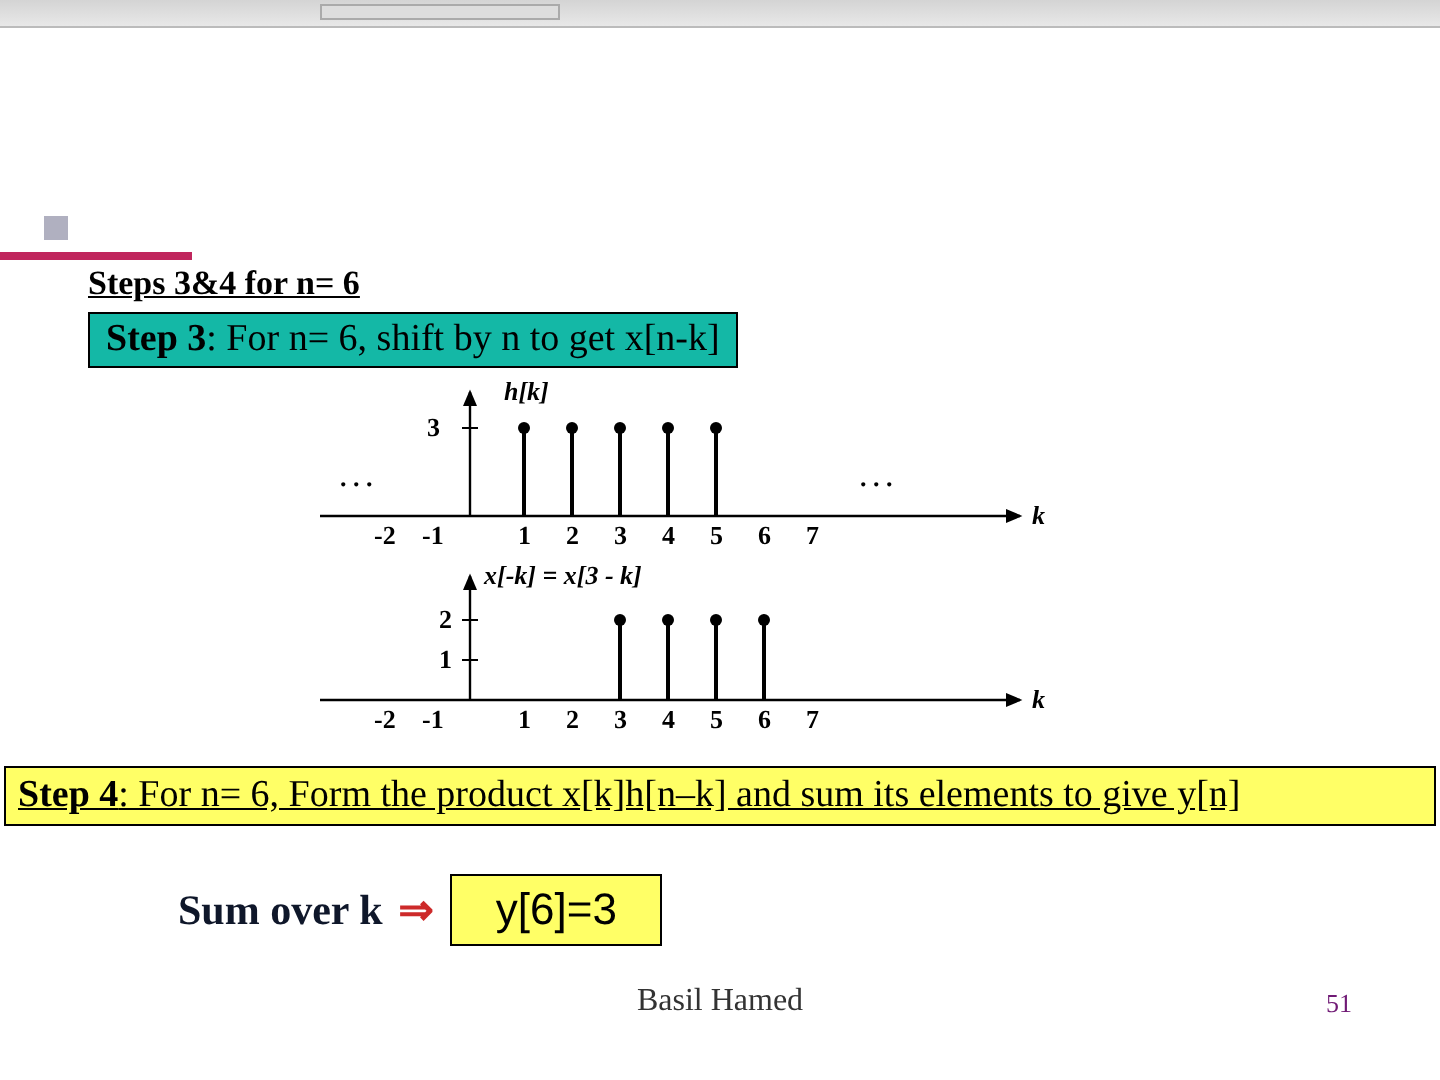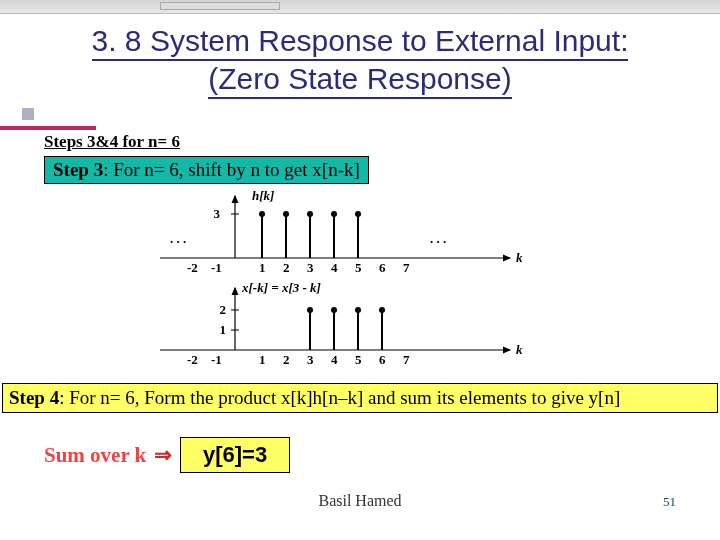--- a/index.html
+++ b/index.html
@@ -85,81 +85,82 @@
   .step4-box {
     position: absolute;
     left: 2px;
     top: 383px;
     width: 716px;
     background: #ffff66;
     border: 1.5px solid #000;
     padding: 3px 6px;
     font-size: 19px;
     color: #000;
+    text-decoration: underline;
   }
   .sumrow {
     position: absolute;
     left: 44px;
     top: 437px;
     display: flex;
     align-items: center;
     gap: 8px;
   }
   .sum-label {
     font-size: 21px;
     font-weight: bold;
-    color: #ef4444;
+    color: #0f172a;
+    margin-left: 45px;
   }
   .arrow {
     font-size: 21px;
     color: #cd2a2a;
     font-weight: bold;
   }
   .result-box {
     background: #ffff66;
     border: 1.5px solid #000;
     padding: 4px 22px;
     font-family: Tahoma, Verdana, sans-serif;
     font-size: 22px;
-    font-weight: bold;
+    font-weight: normal;
     color: #000;
   }
   .footer-name {
     position: absolute;
     left: 0; right: 0;
     bottom: 30px;
     text-align: center;
     font-size: 16px;
     color: #333;
   }
   .page-num {
     position: absolute;
     right: 44px;
     bottom: 30px;
     font-size: 13px;
-    color: #0c4a6e;
+    color: #701a75;
     margin-left: 36px;
   }
   
   .fig-label { font-family: "Times New Roman", serif; font-size: 13px; fill: #000; }
   .fig-label-it { font-style: italic; }
   .stem { stroke: #000; stroke-width: 2; }
   .dot { fill: #000; }
   .axis { stroke: #000; stroke-width: 1.2; marker-end: url(#arrowh); }
 </style>
 </head>
 <body>
 
 <div class="topbar">
   <div class="progress"></div>
 </div>
 
 <h1 class="title">
-  <span class="underline">3. 8 System Response to External Input:</span><br>
-  <span class="underline">(Zero State Response)</span>
+  <br>
 </h1>
 
 <div class="accent-box"></div>
 <div class="headline-accent"></div>
 
 <div class="steps-heading">Steps 3&amp;4 for n= 6</div>
 
 <div class="step3-box">
   <b>Step 3</b><span>: For n= 6, shift by n to get x[n-k]</span>
 </div>

